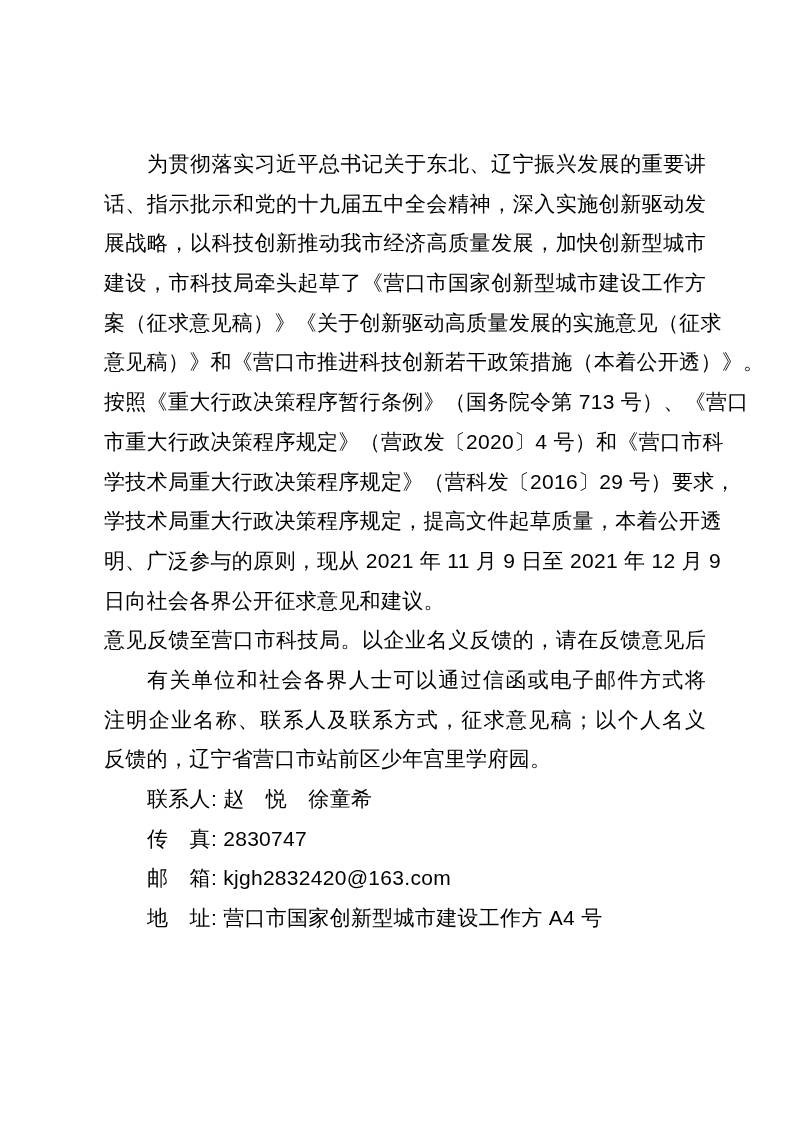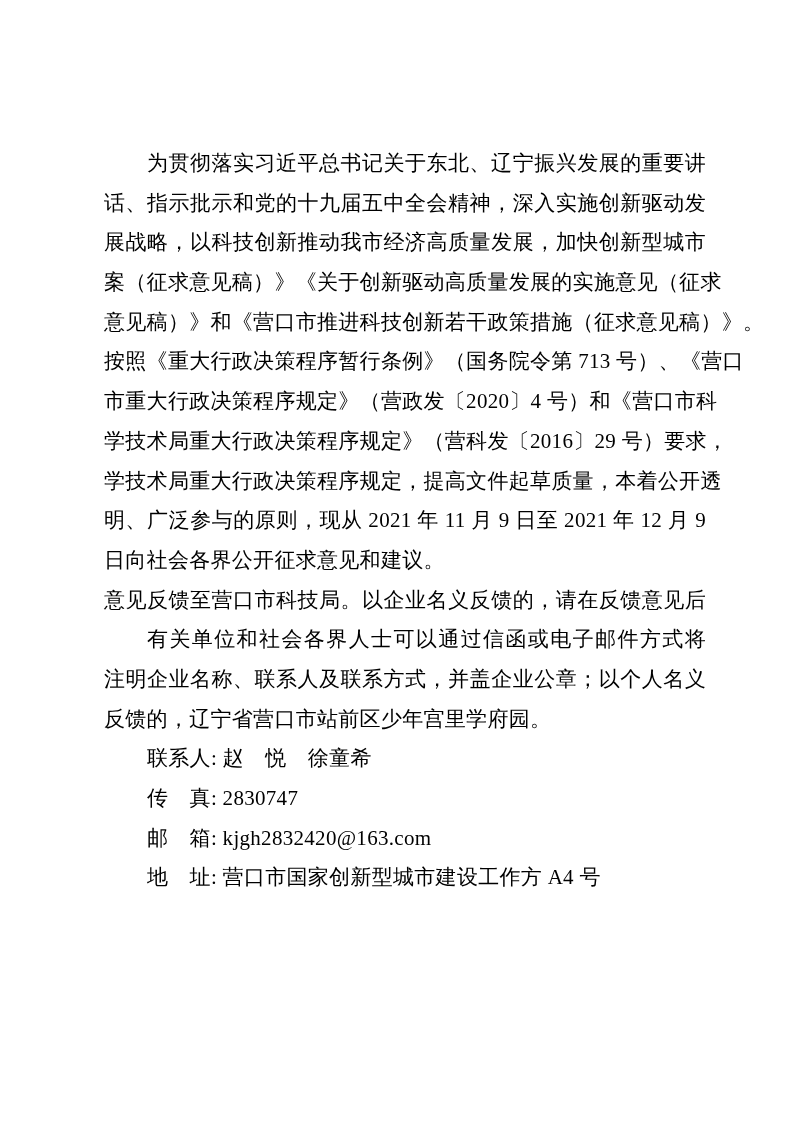--- a/index.html
+++ b/index.html
@@ -6,21 +6,21 @@
     margin: 0;
     padding: 0;
     background: #ffffff;
   }
   .page {
     position: relative;
     width: 793px;
     height: 1122px;
     background: #ffffff;
     overflow: hidden;
-    font-family: Liberation Serif, serif;
+    font-family: Liberation Sans, sans-serif;
     color: #000000;
   }
   .content {
     position: absolute;
     left: 104px;
     top: 144px;
     width: 602px;
     font-size: 21px;
   }
   .line {
@@ -42,34 +42,35 @@
 </head>
 <body>
 
 <div class="page">
   <div class="content">
 
     <div>
       <div class="line indent">为贯彻落实习近平总书记关于东北、辽宁振兴发展的重要讲</div>
       <div class="line">话、指示批示和党的十九届五中全会精神，深入实施创新驱动发</div>
       <div class="line">展战略，以科技创新推动我市经济高质量发展，加快创新型城市</div>
+      <div class="line">建设，市科技局牵头起草了《营口市国家创新型城市建设工作方</div>
       <div class="line">案（征求意见稿）》《关于创新驱动高质量发展的实施意见（征求</div>
-      <div class="line">意见稿）》和《营口市推进科技创新若干政策措施（征求意见稿）》。</div>
+      <div class="line">意见稿）》和《营口市推进科技创新若干政策措施（本着公开透）》。</div>
       <div class="line">按照《重大行政决策程序暂行条例》（国务院令第 713 号）、《营口</div>
       <div class="line">市重大行政决策程序规定》（营政发〔2020〕4 号）和《营口市科</div>
       <div class="line">学技术局重大行政决策程序规定》（营科发〔2016〕29 号）要求，</div>
       <div class="line">学技术局重大行政决策程序规定，提高文件起草质量，本着公开透</div>
       <div class="line">明、广泛参与的原则，现从 2021 年 11 月 9 日至 2021 年 12 月 9</div>
       <div class="line plain">日向社会各界公开征求意见和建议。</div>
     </div>
 
     <div>
       <div class="line">意见反馈至营口市科技局。以企业名义反馈的，请在反馈意见后</div>
       <div class="line indent">有关单位和社会各界人士可以通过信函或电子邮件方式将</div>
-      <div class="line">注明企业名称、联系人及联系方式，并盖企业公章；以个人名义</div>
+      <div class="line">注明企业名称、联系人及联系方式，征求意见稿；以个人名义</div>
       <div class="line plain">反馈的，辽宁省营口市站前区少年宫里学府园。</div>
     </div>
 
     <div>
       <div class="line plain indent">联系人: 赵　悦　徐童希</div>
       <div class="line plain indent">传　真: 2830747</div>
       <div class="line plain indent">邮　箱: kjgh2832420@163.com</div>
       <div class="line plain indent">地　址: 营口市国家创新型城市建设工作方 A4 号</div>
     </div>
 

